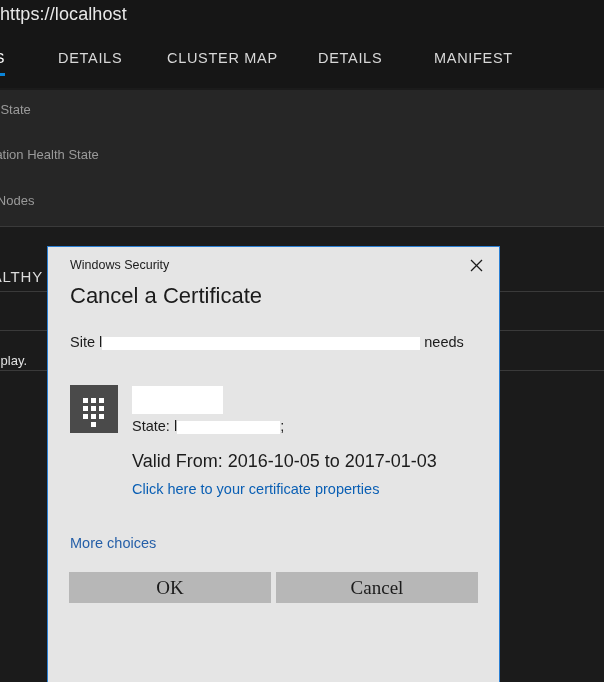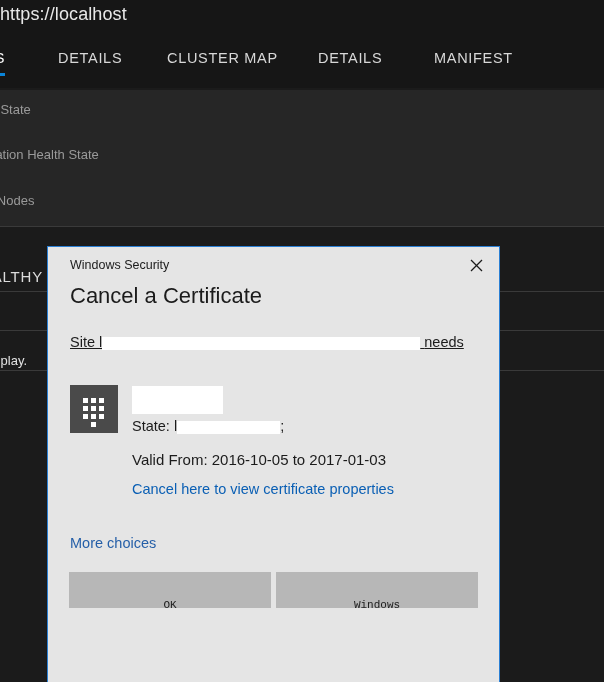--- a/index.html
+++ b/index.html
@@ -165,21 +165,20 @@
   }
 
   .dialog-prompt {
     position: absolute;
     left: 22px;
     top: 84px;
     width: 410px;
     font-size: 14.5px;
     line-height: 22px;
     color: #1b1b1b;
-    text-decoration: underline;
   }
   .redact {
     display: inline-block;
     background: #ffffff;
     vertical-align: text-bottom;
     height: 13px;
   }
   .redact-site-a { width: 214px; }
   .redact-site-b { width: 104px; }
 
@@ -217,21 +216,21 @@
     top: 33px;
     font-size: 14.5px;
     color: #1b1b1b;
     white-space: nowrap;
   }
   .redact-issuer { width: 103px; }
   .cert-validity {
     position: absolute;
     left: 62px;
     top: 66px;
-    font-size: 15px;
+    font-size: 18px;
     color: #1b1b1b;
     white-space: nowrap;
   }
   .cert-props-link {
     position: absolute;
     left: 62px;
     top: 96px;
     font-size: 14.5px;
     color: #0a5fb4;
     text-decoration: none;
@@ -257,25 +256,25 @@
     width: 410px;
     height: 31px;
   }
   .dlg-button {
     position: absolute;
     top: 0;
     height: 31px;
     width: 202px;
     background: #b7b7b7;
     border: none;
-    font-family: Liberation Mono, monospace;
-    font-size: 11px;
+    font-family: Liberation Serif, serif;
+    font-size: 19px;
     color: #1b1b1b;
     cursor: default;
-    padding: 18px;
+    padding: 0;
     line-height: 31px;
     text-align: center;
   }
   .dlg-button.ok { left: 0; }
   .dlg-button.cancel { left: 207px; }
 </style>
 </head>
 <body>
 
 <div class="app-bg">
@@ -340,23 +339,23 @@
     </div>
 
     <div class="cert-name-redact"></div>
 
     <div class="cert-issuer">
       <span>State: l</span><span class="redact redact-issuer"></span><span>;</span>
     </div>
 
     <div class="cert-validity">Valid From: 2016-10-05 to 2017-01-03</div>
 
-    <a class="cert-props-link" href="#">Cancel here to view certificate properties</a>
+    <a class="cert-props-link" href="#">Click here to your certificate properties</a>
   </div>
 
   <a class="more-choices" href="#">More choices</a>
 
   <div class="dialog-buttons">
     <button class="dlg-button ok">OK</button>
-    <button class="dlg-button cancel">Windows</button>
+    <button class="dlg-button cancel">Cancel</button>
   </div>
 
 </div>
 
 </body></html>

